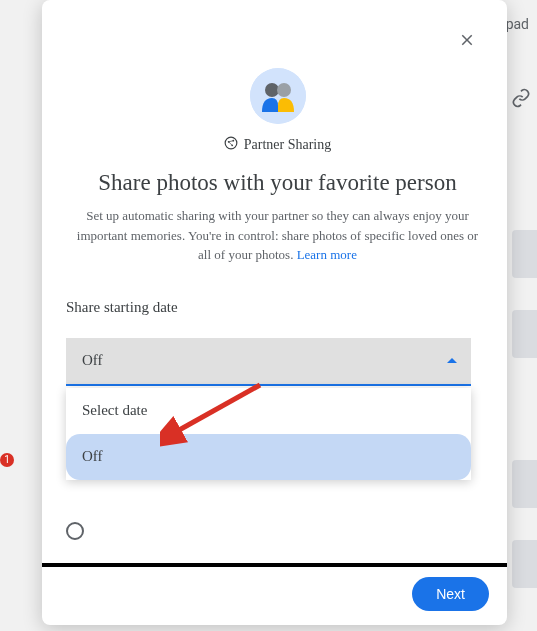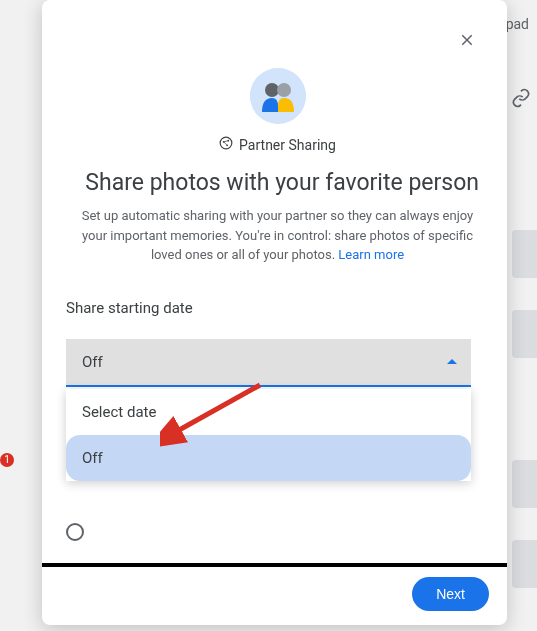--- a/index.html
+++ b/index.html
@@ -71,20 +71,21 @@
     align-items: center;
     justify-content: center;
   }
   .modal-scroll {
     flex: 1;
     overflow-y: auto;
     padding: 0 12px 0 24px;
     margin-right: 6px;
     margin-top: 58px;
     margin-bottom: 0;
+    font-family: Liberation Serif, serif;
   }
   .modal-scroll::-webkit-scrollbar { width: 10px; }
   .modal-scroll::-webkit-scrollbar-track { background: #f1f1f1; }
   .modal-scroll::-webkit-scrollbar-thumb { background: #dadce0; border-radius: 0; }
   .hero-icon {
     width: 56px;
     height: 56px;
     background: #d2e3fc;
     border-radius: 50%;
     margin: 10px auto 12px;
@@ -94,21 +95,21 @@
   .label-row {
     display: flex;
     align-items: center;
     justify-content: center;
     gap: 6px;
     color: #3c4043;
     font-size: 14px;
     margin-bottom: 16px;
   }
   .heading {
-    text-align: right;
+    text-align: center;
     font-size: 23px;
     color: #3c4043;
     font-weight: 400;
     margin: 9px 0 10px;
     padding: 0 10px;
   }
   .desc {
     text-align: center;
     font-size: 13px;
     color: #5f6368;

